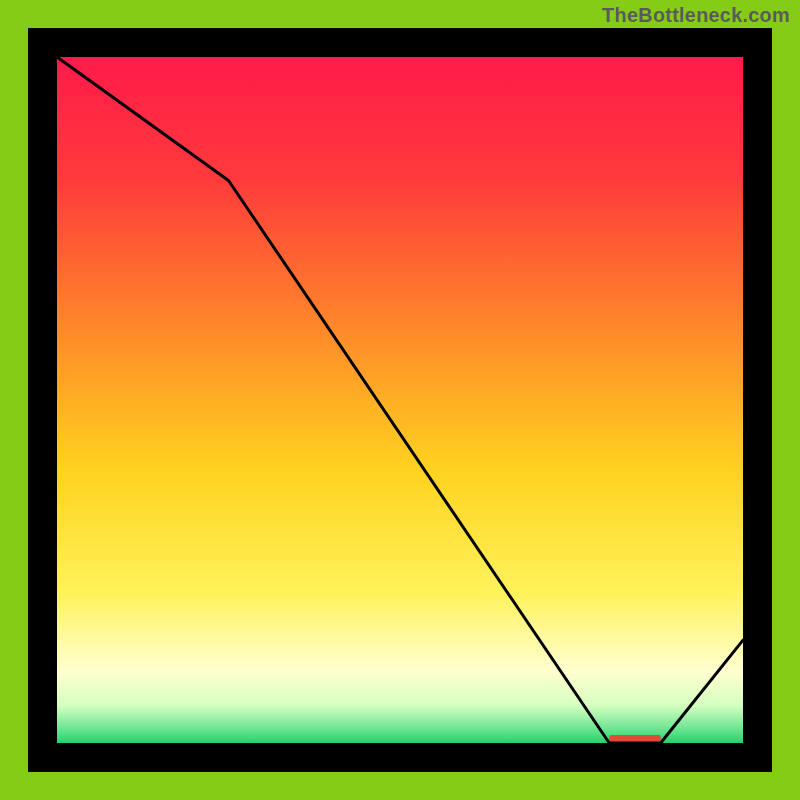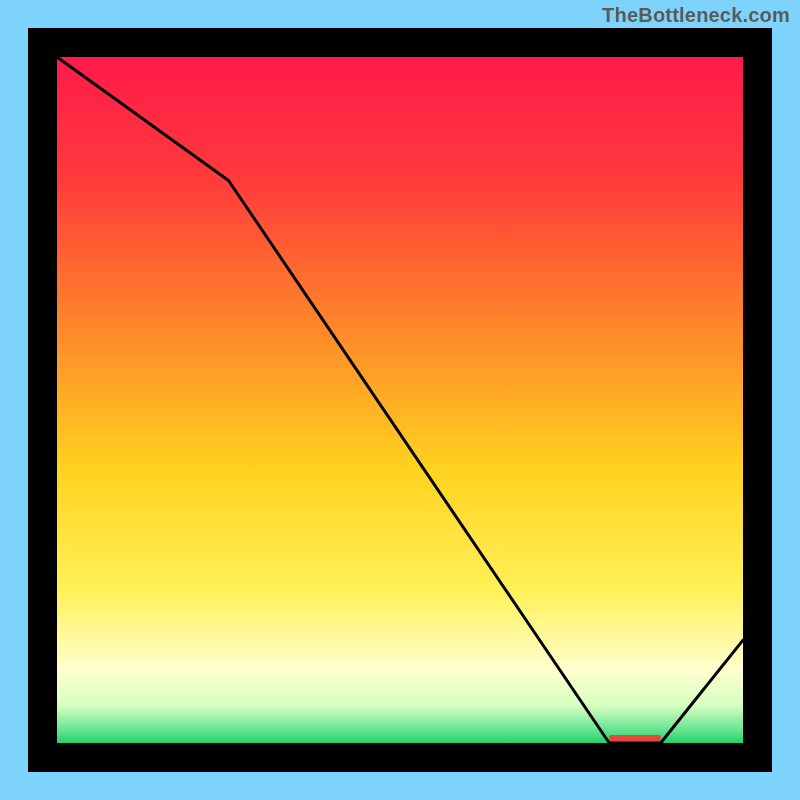--- a/index.html
+++ b/index.html
@@ -8,21 +8,21 @@
     width: 800px;
     height: 800px;
     background: #ffffff;
     font-family: Arial, Helvetica, sans-serif;
     overflow: hidden;
   }
   .frame {
     position: relative;
     width: 800px;
     height: 800px;
-    background: #7dd3fc;
+    background: #84cc16;
   }
   .attribution {
     position: absolute;
     top: 4px;
     right: 10px;
     font-size: 20px;
     font-weight: 600;
     color: #5a5a5a;
     letter-spacing: 0.2px;
   }

